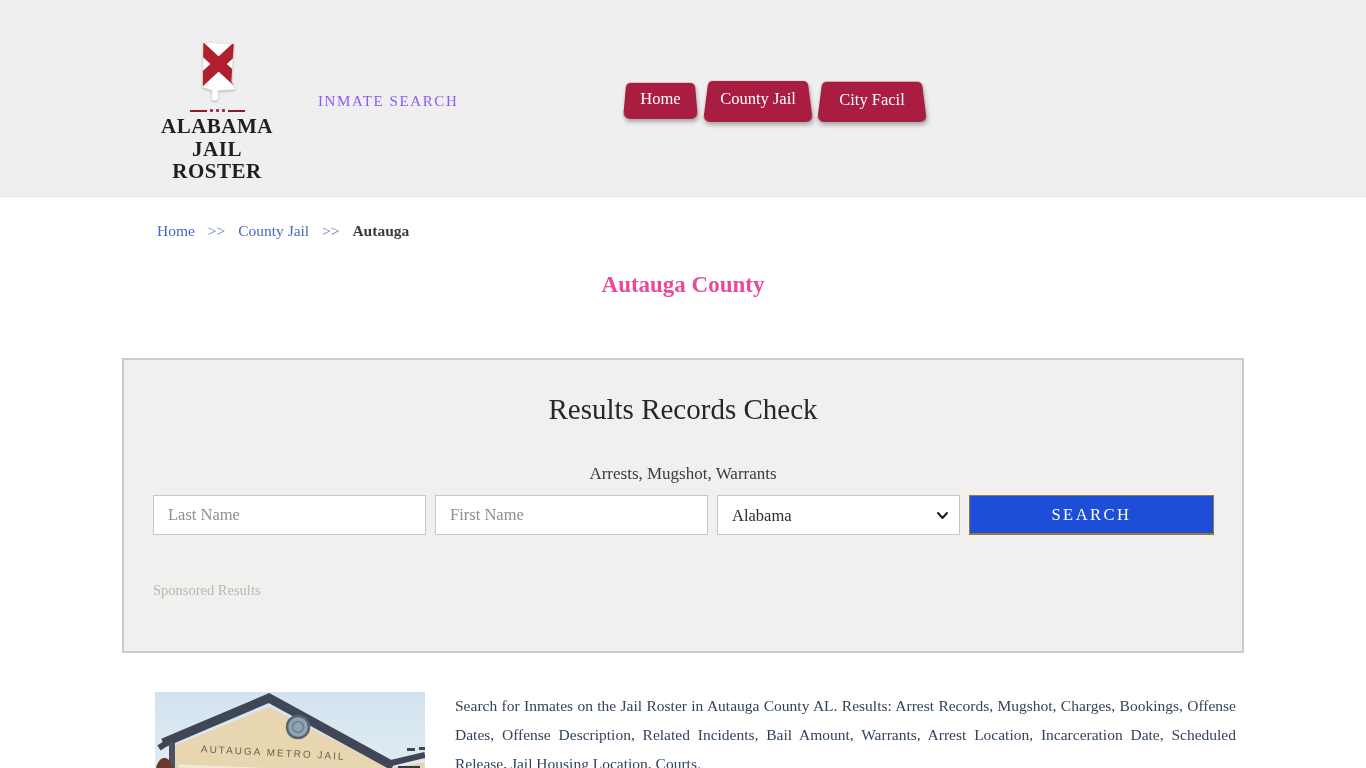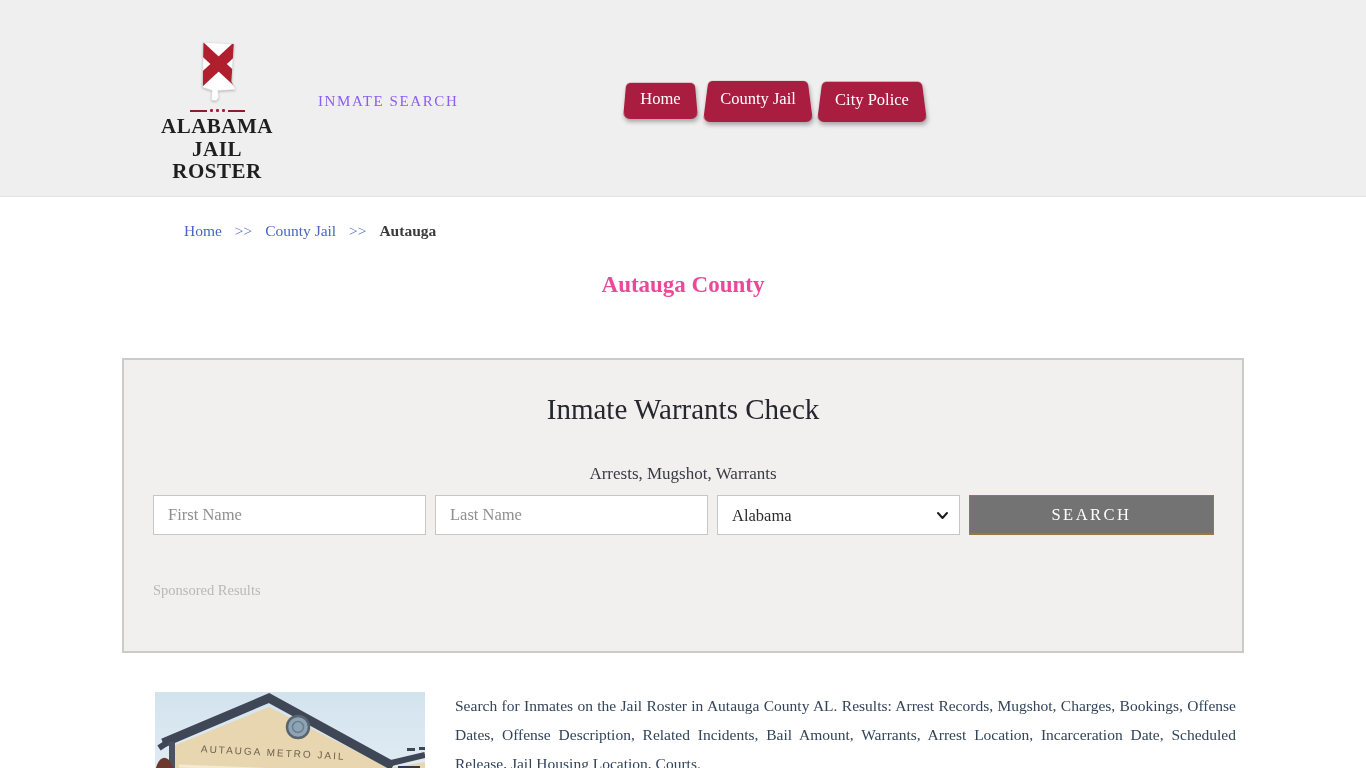--- a/index.html
+++ b/index.html
@@ -49,21 +49,21 @@
     border-radius:4px 0 0 4px; background:#fff; padding:0 12px;
     font-family:inherit; font-size:16.5px; color:#555; outline:none;
   }
   .hdr-search input::placeholder { color:#c4c4c4; }
   .hdr-search button {
     width:37px; height:40px; border:none; border-radius:0 4px 4px 0;
     background:#b01e45; cursor:pointer; display:flex; align-items:center; justify-content:center;
   }
 
   
-  .breadcrumb { position:absolute; left:157px; top:222px; font-size:15.5px;margin-left:27px; }
+  .breadcrumb { position:absolute; left:157px; top:222px; font-size:15.5px; }
   .breadcrumb a { color:#4a66c4; text-decoration:none; cursor:pointer; }
   .breadcrumb .sep { color:#5f74bd; margin:0 9px; }
   .breadcrumb .current { color:#3a3a3a; font-weight:bold; }
 
   .page-title {
     position:absolute; left:0; top:272px; width:1366px; text-align:center;
     font-size:23px; font-weight:600; color:#ec4899;
   }
 
   
@@ -90,21 +90,21 @@
   }
   .fld::placeholder { color:#8f8f8f; }
   .sel-wrap { position:relative; }
   .sel-wrap select {
     width:100%; height:100%; border:1px solid #c6c6c6; background:#fff;
     padding:0 30px 0 14px; font-family:inherit; font-size:16.5px; color:#2b2b2b;
     appearance:none; -webkit-appearance:none; outline:none; cursor:pointer;
   }
   .sel-chevron { position:absolute; right:11px; top:13px; pointer-events:none; }
   .btn-search {
-    background:#737373; border:1px solid #96793c; border-bottom-width:2px;
+    background:#1d4ed8; border:1px solid #96793c; border-bottom-width:2px;
     color:#fff; font-family:inherit; font-size:16.5px; letter-spacing:2.5px; cursor:pointer;
   }
   .sponsored { position:absolute; left:29px; top:222px; font-size:14.5px; color:#b9b8b4; }
 
   
   .jail-photo { position:absolute; left:155px; top:692px; width:270px; height:180px; }
   .jail-desc {
     position:absolute; left:455px; top:691px; width:781px;
     font-size:15.5px; line-height:29px; color:#33445a; text-align:justify;
   }
@@ -142,42 +142,42 @@
 
   <div class="tagline">INMATE SEARCH</div>
 
   <button class="nav-btn nav-home">
     <span>Home</span>
   </button>
   <button class="nav-btn nav-county">
     <span>County Jail</span>
   </button>
   <button class="nav-btn nav-city">
-    <span>City Police</span>
+    <span>City Facil</span>
   </button>
 
 </div>
 
 <div class="breadcrumb">
   <a>Home</a>
   <span class="sep">&gt;&gt;</span>
   <a>County Jail</a>
   <span class="sep">&gt;&gt;</span>
   <span class="current">Autauga</span>
 </div>
 
 <h1 class="page-title">Autauga County</h1>
 
 <div class="panel">
-  <h2 class="panel-title">Inmate Warrants Check</h2>
+  <h2 class="panel-title">Results Records Check</h2>
   <div class="panel-subtitle">Arrests, Mugshot, Warrants</div>
 
   <div class="panel-form">
+    <input class="fld" type="text" placeholder="Last Name" style="">
     <input class="fld" type="text" placeholder="First Name" style="">
-    <input class="fld" type="text" placeholder="Last Name" style="">
     <div class="sel-wrap">
       <select>
         <option>Alabama</option>
       </select>
       <span class="sel-chevron">
         <svg width="13" height="13" viewBox="0 0 13 13">
           <path d="M2,4 L6.5,9 L11,4" fill="none" stroke="#1d1d1d" stroke-width="2" stroke-linecap="round" stroke-linejoin="round"></path>
         </svg>
       </span>
     </div>

